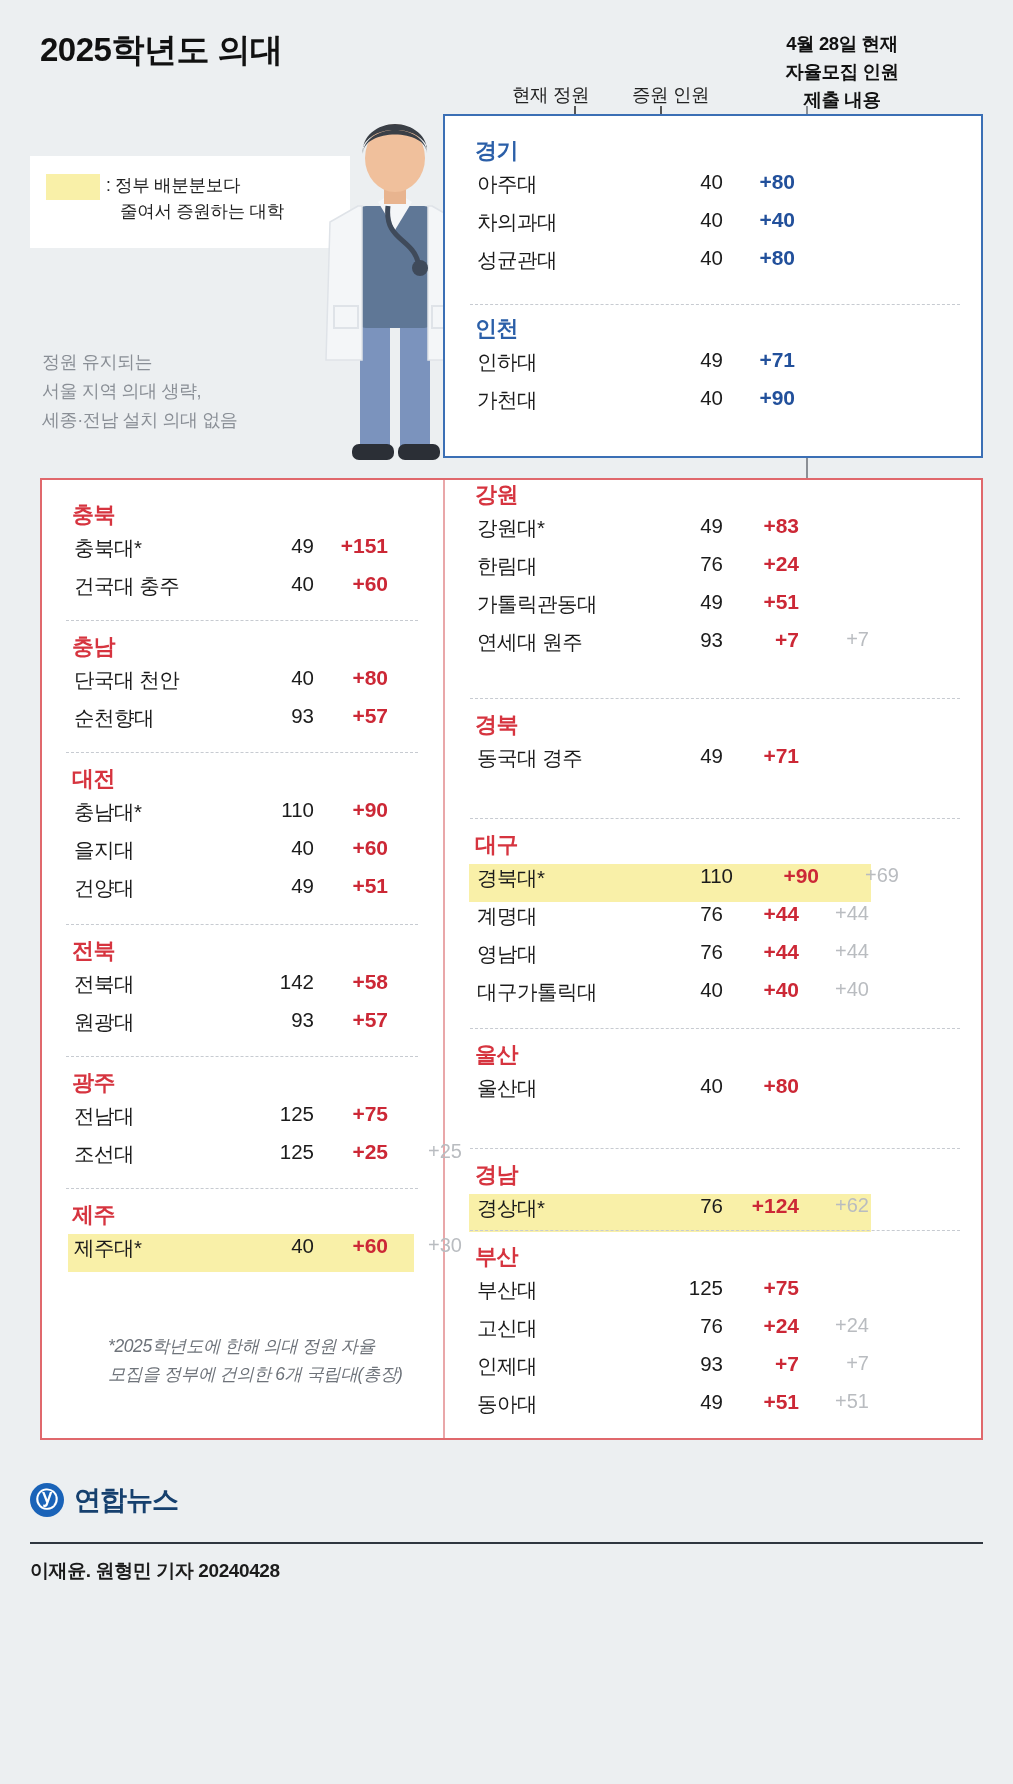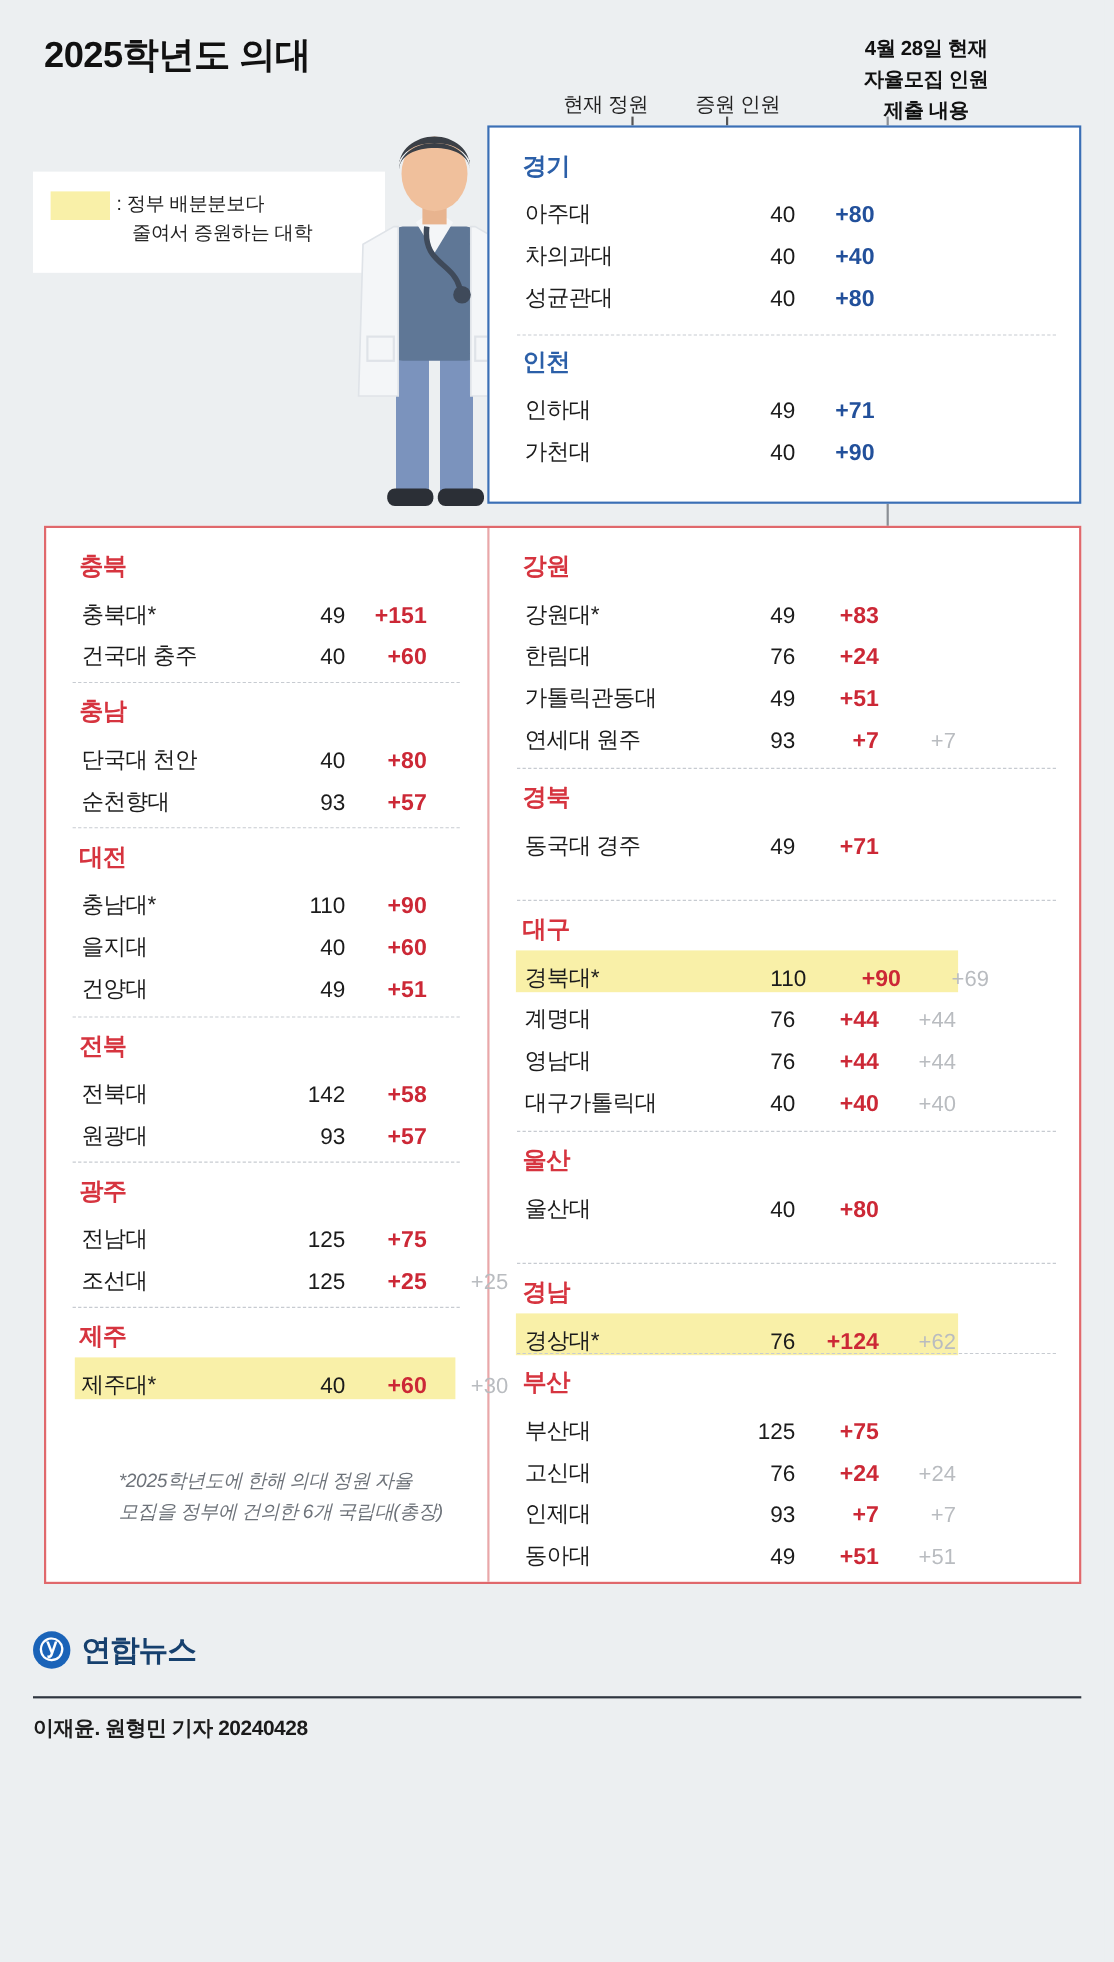--- a/index.html
+++ b/index.html
@@ -89,21 +89,21 @@
   
   .group { position: absolute; }
   .group-title {
     font-size: 22px; font-weight: bold; letter-spacing: -0.5px;
     margin-bottom: 4px;
   }
   .gt-blue { color: #2b5fa8; }
   .gt-red  { color: #d6343f; }
 
   .row {
-    display: flex; align-items: flex-end; height: 38px;
+    display: flex; align-items: flex-start; height: 38px;
     padding-left: 2px;
   }
   .row.hl { background: #f9f0a8; }
   .cell-name {
     font-size: 20.5px; color: #1b1b1b; letter-spacing: -0.5px;
     flex: 0 0 auto;
   }
   .cell-cur {
     font-size: 20.5px; color: #1b1b1b; text-align: right;
     flex: 0 0 auto;
@@ -182,20 +182,23 @@
   </div>
 
   <div class="legend">
     <div class="legend-swatch"></div>
     <div class="legend-text">
       <div>: 정부 배분분보다</div>
       <div style="padding-left:14px">줄여서 증원하는 대학</div>
     </div>
   </div>
 
+  <div class="note-left" style="white-space:pre-line">정원 유지되는
+서울 지역 의대 생략,
+세종·전남 설치 의대 없음</div>
 
   <svg class="doctor" viewBox="0 0 190 360">
 
     <rect x="60" y="210" width="30" height="130" fill="#7b93bd"></rect>
     <rect x="100" y="210" width="30" height="130" fill="#7b93bd"></rect>
 
     <rect x="52" y="334" width="42" height="16" rx="7" fill="#2b2f36"></rect>
     <rect x="98" y="334" width="42" height="16" rx="7" fill="#2b2f36"></rect>
 
     <rect x="58" y="96" width="74" height="122" rx="8" fill="#5f7796"></rect>
@@ -366,21 +369,21 @@
       <span class="cell-name">제주대*</span>
       <span class="cell-cur">40</span>
       <span class="cell-inc inc-red">+60</span>
       <span class="cell-sub">+30</span>
     </div>
   </div>
 
   <div class="footnote" style="white-space:pre-line">*2025학년도에 한해 의대 정원 자율
 모집을 정부에 건의한 6개 국립대(총장)</div>
 
-  <div class="group rc" style="left:475px; top:500px;">
+  <div class="group rc" style="left:475px; top:480px;">
     <div class="group-title gt-red">강원</div>
     <div class="row">
       <span class="cell-name">강원대*</span>
       <span class="cell-cur">49</span>
       <span class="cell-inc inc-red">+83</span>
       <span class="cell-sub"></span>
     </div>
     <div class="row">
       <span class="cell-name">한림대</span>
       <span class="cell-cur">76</span>

